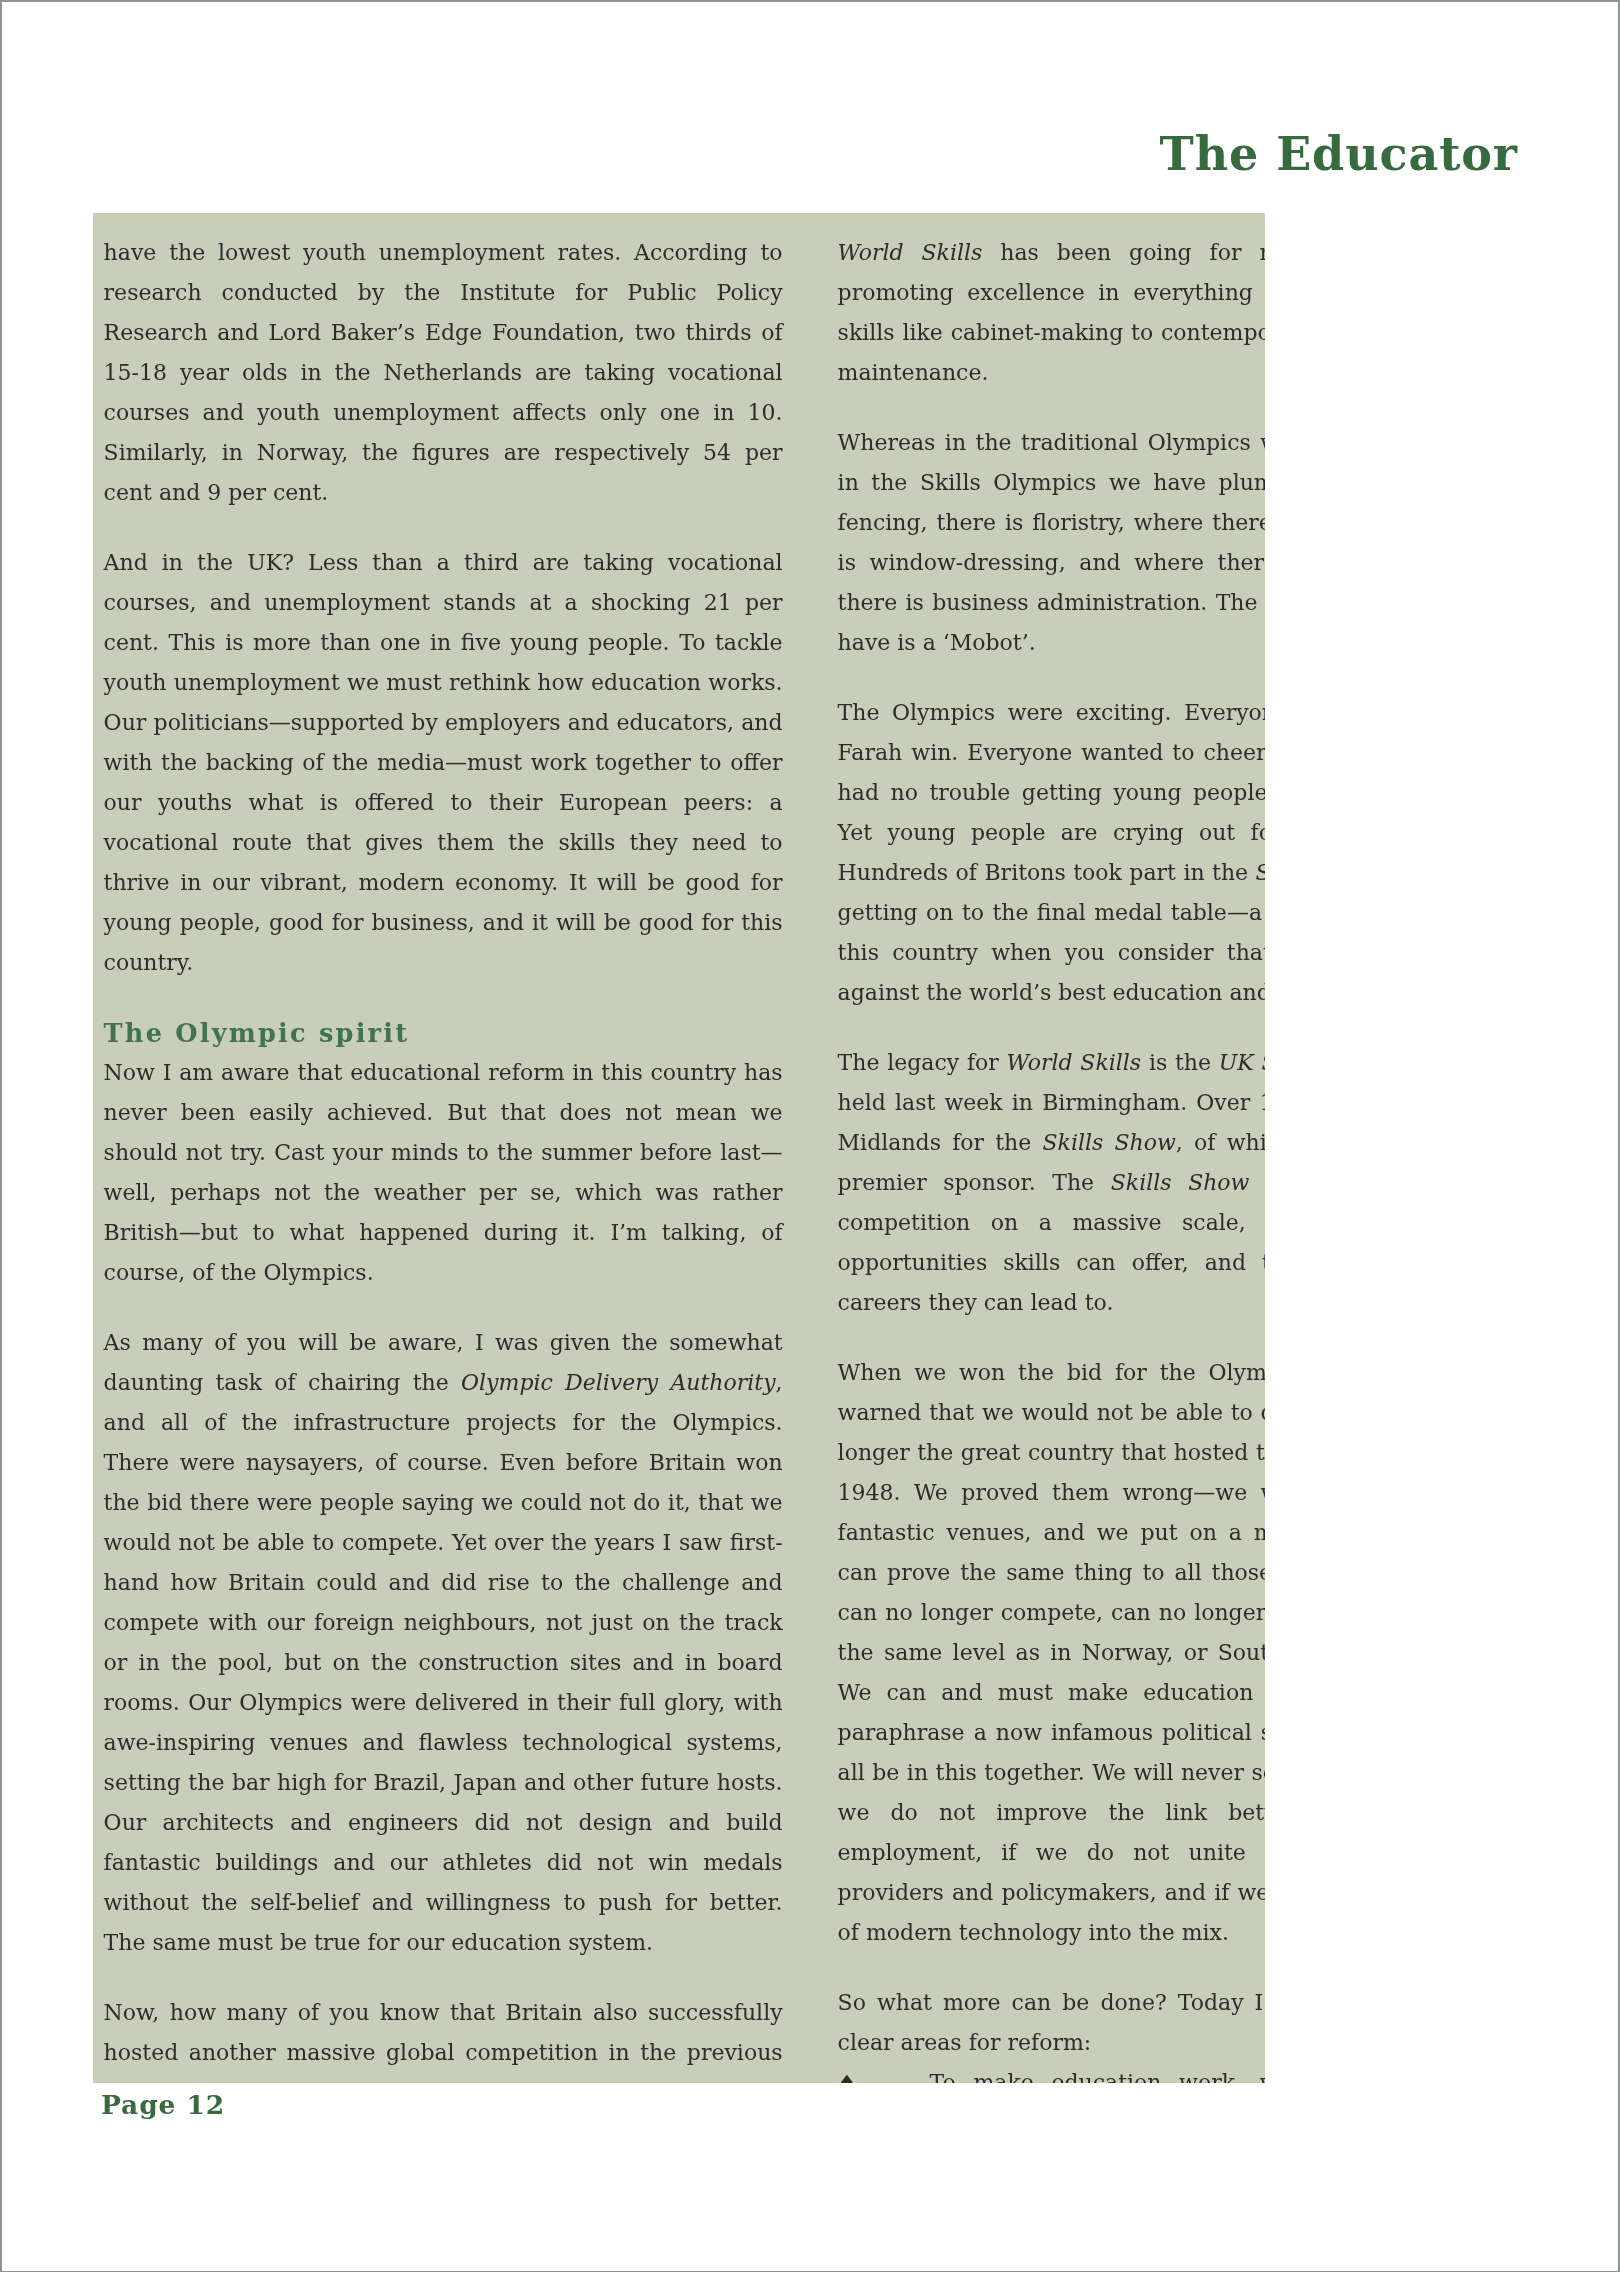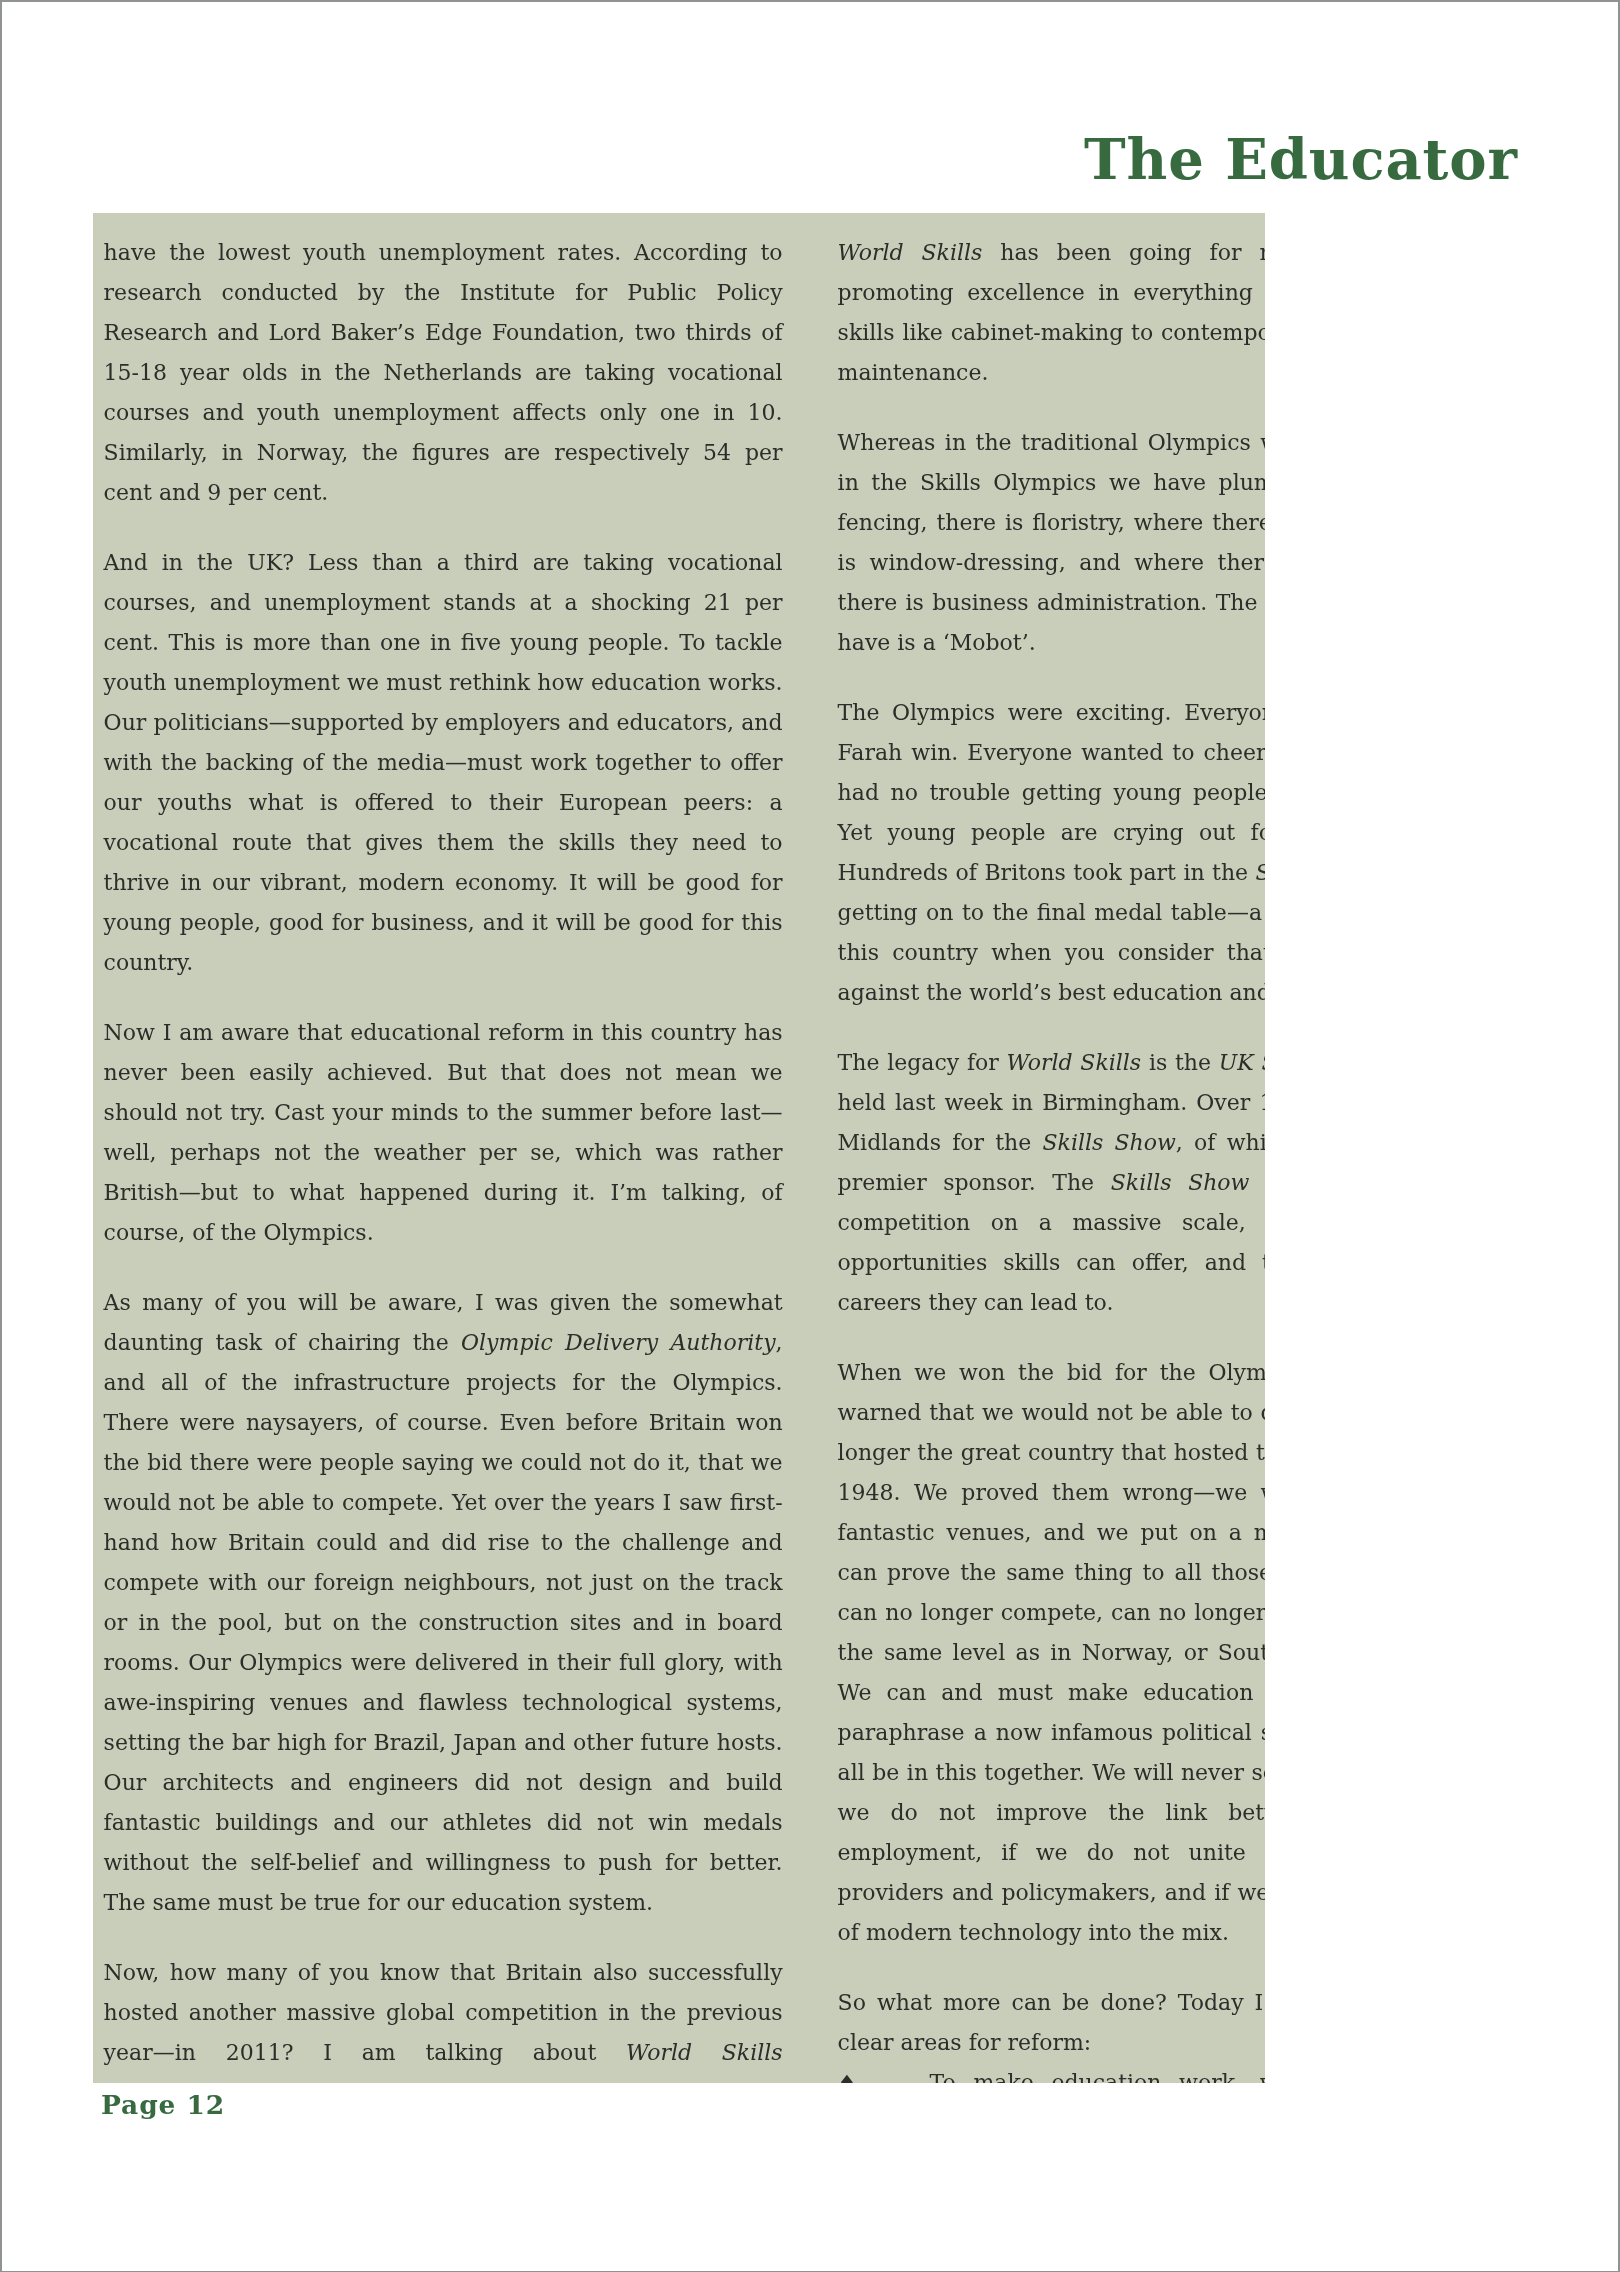--- a/index.html
+++ b/index.html
@@ -6,21 +6,21 @@
   body {
     width: 1620px; height: 2273px; position: relative;
     font-family: "DejaVu Serif", serif;
   }
   .page-frame {
     position: absolute; inset: 0; box-sizing: border-box;
     border: 2.6px solid #8f9392; background: #ffffff;
   }
   .masthead-title {
     position: absolute; top: 131px; right: 102px;
-    font-size: 56px; font-weight: bold; line-height: 1;
+    font-size: 46px; font-weight: bold; line-height: 1;
     letter-spacing: 0.9px; color: #386a40;
   }
   .content-panel {
     position: absolute; left: 93px; top: 213px;
     width: 1172px; height: 1870px; box-sizing: border-box;
     background: #c9cebb;
     padding: 20px 8.8px 0 10.6px;
     display: flex; gap: 55px; overflow: hidden;
   }
   .column {
@@ -49,20 +49,21 @@
 <body>
 
 <div class="page-frame"></div>
 
 <div class="masthead-title">The Educator</div>
 
 <div class="content-panel">
   <div class="column">
       <p class="body-para">have the lowest youth unemployment rates. According to research conducted by the Institute for Public Policy Research and Lord Baker’s Edge Foundation, two thirds of 15-18 year olds in the Netherlands are taking vocational courses and youth unemployment affects only one in 10. Similarly, in Norway, the figures are respectively 54 per cent and 9 per cent.</p>
       <p class="body-para">And in the UK? Less than a third are taking vocational courses, and unemployment stands at a shocking 21 per cent. This is more than one in five young people. To tackle youth unemployment we must rethink how education works. Our politicians—supported by employers and educators, and with the backing of the media—must work together to offer our youths what is offered to their European peers: a vocational route that gives them the skills they need to thrive in our vibrant, modern economy.  It will be good for young people, good for business, and it will be good for this country.</p>
+      <h2 class="section-heading">The Olympic spirit</h2>
       <p class="body-para">Now I am aware that educational reform in this country has never been easily achieved. But that does not mean we should not try. Cast your minds to the summer before last—well, perhaps not the weather per se, which was rather British—but to what happened during it. I’m talking, of course, of the Olympics.</p>
       <p class="body-para">As many of you will be aware, I was given the somewhat daunting task of chairing the <i>Olympic Delivery Authority</i>, and all of the infrastructure projects for the Olympics. There were naysayers, of course. Even before Britain won the bid there were people saying we could not do it, that we would not be able to compete. Yet over the years I saw first-hand how Britain could and did rise to the challenge and compete with our foreign neighbours, not just on the track or in the pool, but on the construction sites and in board rooms. Our Olympics were delivered in their full glory, with awe-inspiring venues and flawless technological systems, setting the bar high for Brazil, Japan and other future hosts. Our architects and engineers did not design and build fantastic buildings and our athletes did not win medals without the self-belief and willingness to push for better. The same must be true for our education system.</p>
       <p class="body-para">Now, how many of you know that Britain also successfully hosted another massive global competition in the previous year—in 2011? I am talking about <i>World Skills International</i>.  is not quite as old as the Olympics—although doubtless the ancient Greeks would have wholeheartedly approved. But</p>
     </div>
   <div class="column">
       <p class="body-para"><i>World Skills</i> has been going for more than 60 years, promoting excellence in everything from traditional craft skills like cabinet-making to contemporary ones like aircraft maintenance.</p>
       <p class="body-para">Whereas in the traditional Olympics we have pole-vaulting, in the Skills Olympics we have plumbing; where there is fencing, there is floristry, where there is windsurfing, there is window-dressing, and where there is beach volleyball, there is business administration.  The only thing they do not have is a ‘Mobot’.</p>
       <p class="body-para">The Olympics were exciting. Everyone wanted to see Mo Farah win. Everyone wanted to cheer on Jessica Ennis. You had no trouble getting young people enthused about this. Yet young people are crying out for skills training too. Hundreds of Britons took part in the <i>Skills Show</i>, with many getting on to the final medal table—a huge achievement for this country when you consider that we were competing against the world’s best education and skills systems.</p>
       <p class="body-para">The legacy for <i>World Skills</i> is the <i>UK Skills Show</i> which was held last week in Birmingham. Over 100,000 flocked to the Midlands for the <i>Skills Show</i>, of which City &amp; Guilds is a premier sponsor. The <i>Skills Show</i> is a career fair and competition on a massive scale, bringing to life the opportunities skills can offer, and the sorts of dynamic careers they can lead to.</p>
       <p class="body-para">When we won the bid for the Olympics, so many people warned that we would not be able to do it—that we were no longer the great country that hosted the Games in 1908 and 1948. We proved them wrong—we won medals, we built fantastic venues, and we put on a mesmerising show. We can prove the same thing to all those who say that <i>Britain</i> can no longer compete, can no longer train young people to the same level as in Norway, or South Korea, or Germany. We can and must make education work. How? Well, to paraphrase a now infamous political sound bite—we should all be in this together. We will never see long-term change if we do not improve the link between education and employment, if we do not unite employers, education providers and policymakers, and if we do not bring the best of modern technology into the mix.</p>

